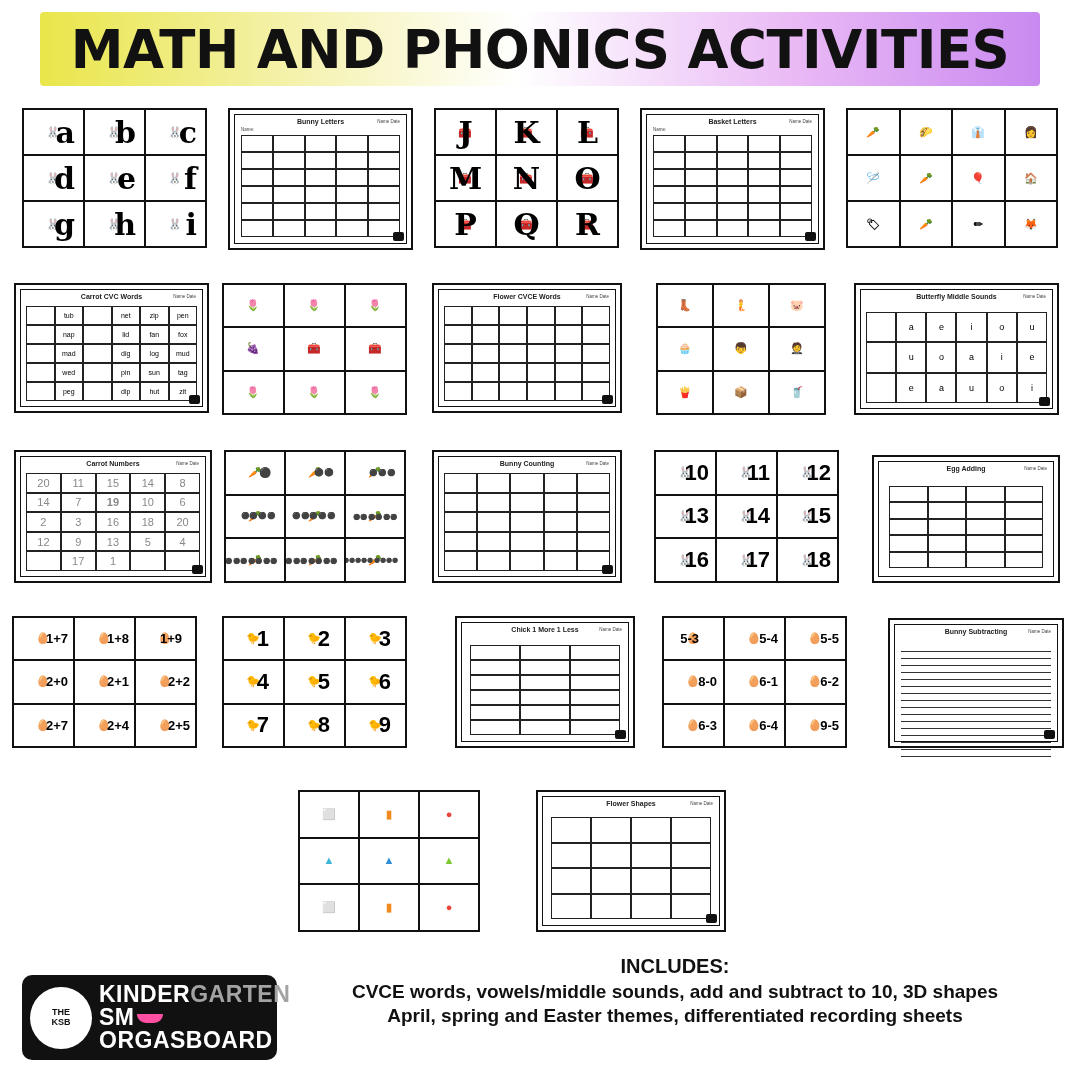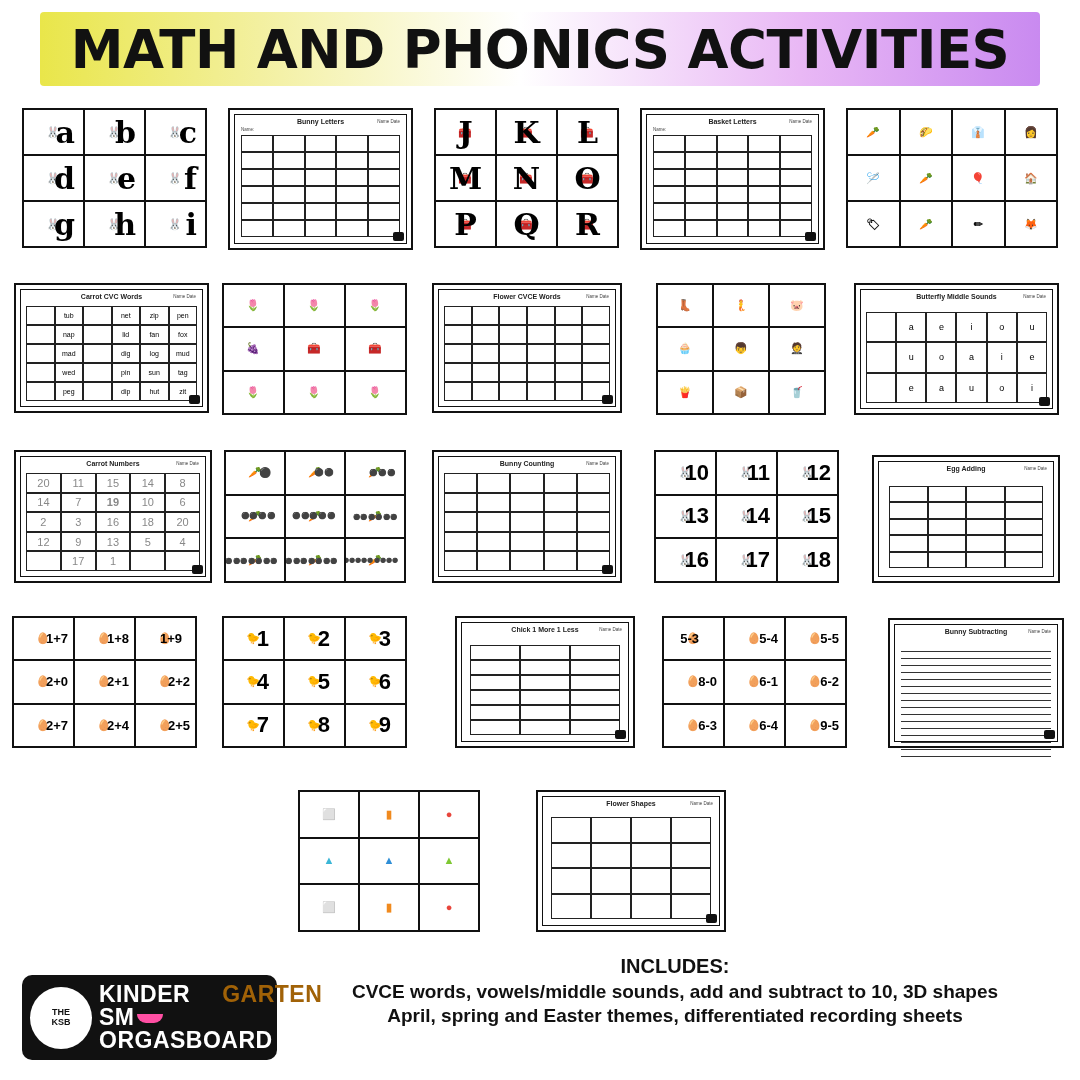--- a/index.html
+++ b/index.html
@@ -78,21 +78,21 @@
     background:#111;border-radius:10px;color:#fff;
     display:flex;align-items:center;padding-left:8px;box-sizing:border-box;
   }
   .logo-badge{
     width:62px;height:62px;border-radius:50%;background:#fff;color:#111;
     display:flex;flex-direction:column;align-items:center;justify-content:center;
     font-size:9px;font-weight:bold;line-height:1.05;flex:0 0 auto;
   }
   .logo-txt{margin-left:7px;line-height:1.0;}
   .logo-l1{font-size:23px;font-weight:bold;letter-spacing:0.5px;}
-  .logo-l1 .pink{color:#a16207;margin-left:32px;}
+  .logo-l1 .pink{color:#a3a3a3;}
   .logo-l2{font-size:23px;font-weight:bold;letter-spacing:0.5px;}
   .mustache{
     display:inline-block;width:26px;height:9px;background:#ff4fa3;
     border-radius:0 0 13px 13px;vertical-align:middle;margin:0 2px;
   }
 </style>
 </head>
 <body>
 
 <div class="banner">

